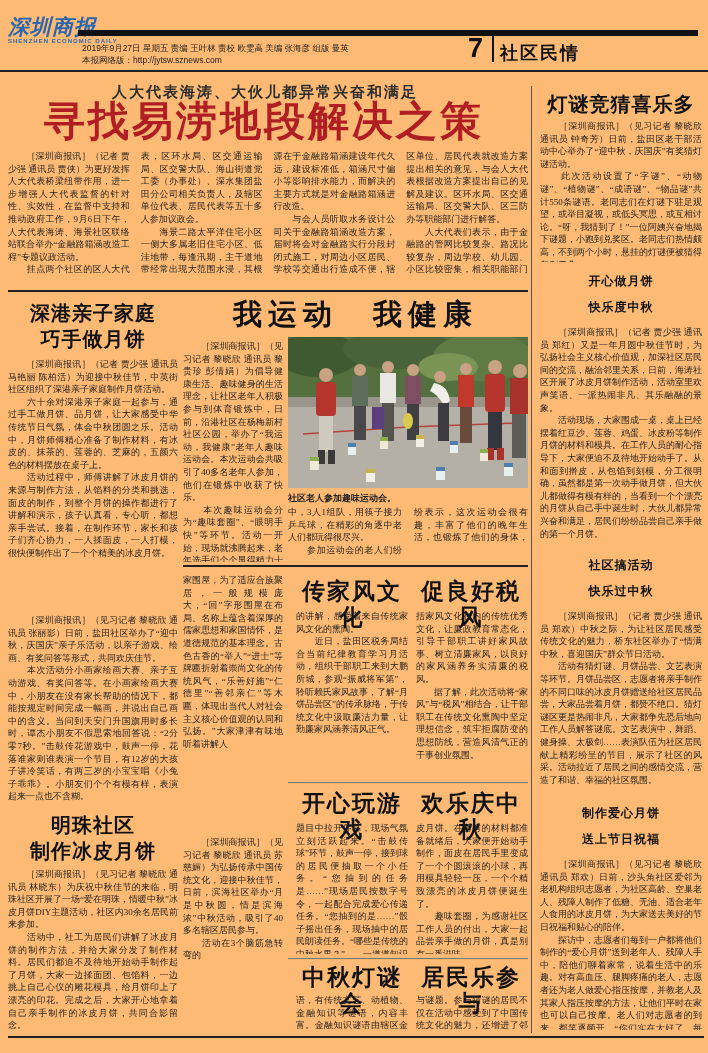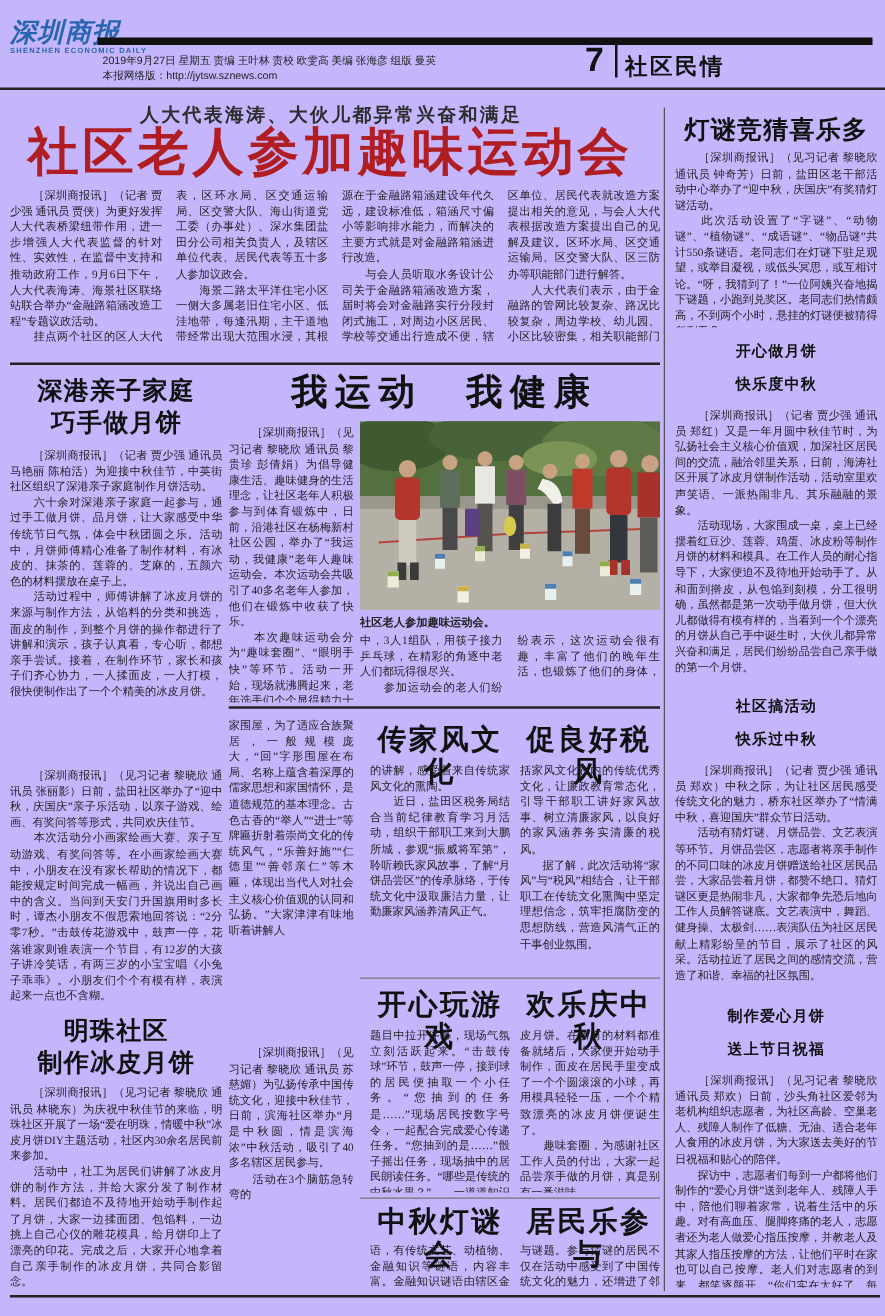--- a/index.html
+++ b/index.html
@@ -1,16 +1,16 @@
 <!DOCTYPE html>
 <html><head>
 <meta charset="utf-8">
 <style>
   html,body{margin:0;padding:0;background:#e8e8e4;}
-  .page{position:relative;width:708px;height:1053px;background:#c4b5fd;margin:0 auto;overflow:hidden;
+  .page{position:relative;width:708px;height:1053px;background:#fdba74;margin:0 auto;overflow:hidden;
         font-family:"Liberation Serif","DejaVu Serif",serif;color:#1c1c1c;}
   .abs{position:absolute;}
   
   .logo{font-family:"Liberation Sans","DejaVu Sans",sans-serif;font-weight:900;font-style:italic;
         color:#2a66b0;font-size:21px;letter-spacing:1px;line-height:22px;}
   .logo-sub{font-family:"Liberation Sans","DejaVu Sans",sans-serif;color:#2a66b0;font-size:6px;
         letter-spacing:1px;font-weight:700;}
   .topbar{background:#111;}
   .dateline{font-family:"Liberation Sans","DejaVu Sans",sans-serif;font-size:8.5px;color:#222;
         white-space:pre-line;line-height:12px;}
@@ -51,21 +51,21 @@
   </div>
   <div class="abs topbar" style="left:78px;top:30px;width:620px;height:6px;"></div>
   <div class="abs dateline" style="left:82px;top:42px;width:300px;">2019年9月27日 星期五  责编 王叶林  责校 欧雯高  美编 张海彦  组版 曼英
 本报网络版：http://jytsw.sznews.com</div>
   <div class="abs pagenum" style="left:468px;top:33px;">7</div>
   <div class="abs vrule" style="left:492px;top:36px;height:26px;width:2px;background:#111;"></div>
   <div class="abs secname" style="left:500px;top:41px;">社区民情</div>
   <div class="abs rule" style="left:0;top:70px;width:708px;height:2px;"></div>
 
   <div class="abs kicker" style="left:30px;top:83px;width:470px;">人大代表海涛、大伙儿都异常兴奋和满足</div>
-  <div class="abs mainhead" style="left:0px;top:99px;width:528px;color:#b01e23;">社区老人参加趣味运动会</div>
+  <div class="abs mainhead" style="left:0px;top:99px;width:528px;color:#b01e23;">寻找易涝地段解决之策</div>
   <div class="abs body-txt cols4" style="left:8px;top:150px;width:520px;height:136px;">　　［深圳商报讯］（记者 贾少强 通讯员 贾侠）为更好发挥人大代表桥梁纽带作用，进一步增强人大代表监督的针对性、实效性，在监督中支持和推动政府工作，9月6日下午，人大代表海涛、海景社区联络站联合举办“金融路箱涵改造工程”专题议政活动。
 　　挂点两个社区的区人大代表，区环水局、区交通运输局、区交警大队、海山街道党工委（办事处）、深水集团盐田分公司相关负责人，及辖区单位代表、居民代表等五十多人参加议政会。
 　　海景二路太平洋住宅小区一侧大多属老旧住宅小区、低洼地带，每逢汛期，主干道地带经常出现大范围水浸，其根源在于金融路箱涵建设年代久远，建设标准低，箱涵尺寸偏小等影响排水能力，而解决的主要方式就是对金融路箱涵进行改造。
 　　与会人员听取水务设计公司关于金融路箱涵改造方案，届时将会对金融路实行分段封闭式施工，对周边小区居民、学校等交通出行造成不便，辖区单位、居民代表就改造方案提出相关的意见，与会人大代表根据改造方案提出自己的见解及建议。区环水局、区交通运输局、区交警大队、区三防办等职能部门进行解答。
 　　人大代表们表示，由于金融路的管网比较复杂、路况比较复杂，周边学校、幼儿园、小区比较密集，相关职能部门要在施工方案上多前置多考虑，要在交通疏导上做好切合的安排，前期要做好相关的宣传工作，确保施工安全有序进行。</div>
   <div class="abs rule" style="left:8px;top:290px;width:520px;height:2px;"></div>
 
   <div class="abs vrule" style="left:531px;top:86px;height:947px;"></div>
 
   <div class="abs art-title t-left" style="left:8px;top:300px;width:170px;">深港亲子家庭

